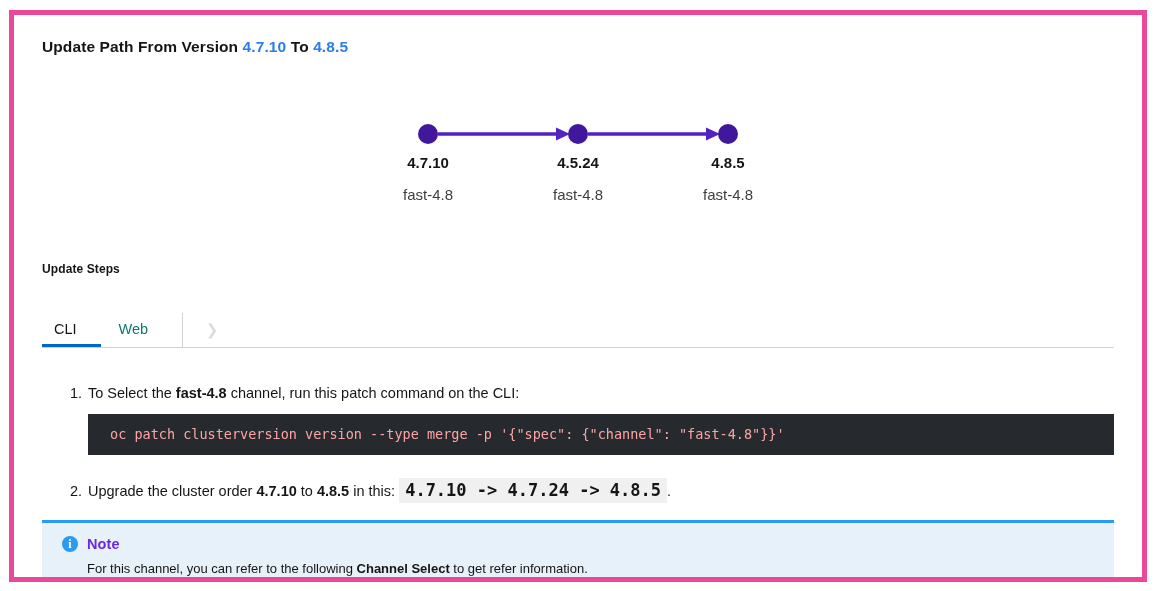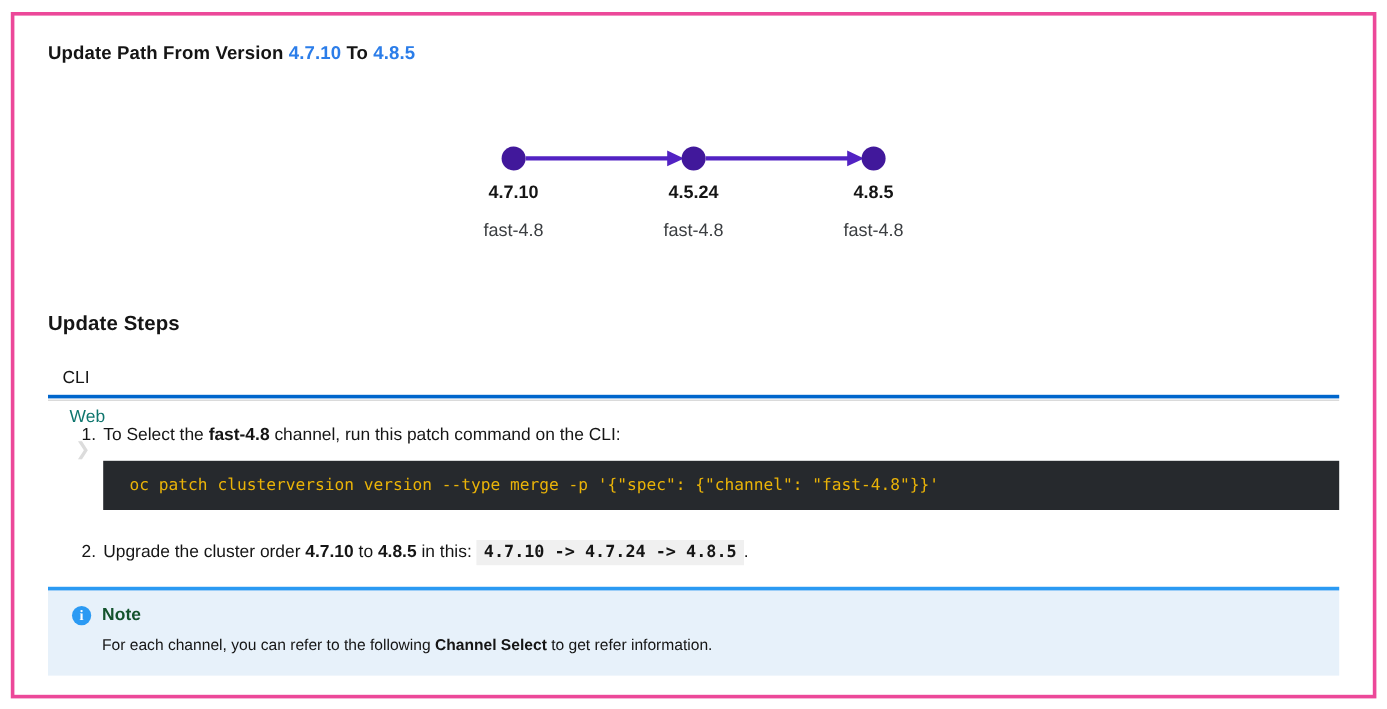--- a/index.html
+++ b/index.html
@@ -1,73 +1,73 @@
 <!DOCTYPE html>
 <html><head>
 <meta charset="utf-8">
 <style>
   * { box-sizing: border-box; margin: 0; padding: 0; }
   html, body { background: #ffffff; width: 1156px; height: 591px; font-family: "Liberation Sans", sans-serif; color: #151515; }
   .card {
     margin: 10px 9px; width: 1138px; height: 572px;
-    border: 3px solid #ec4899; background: #fff; padding: 23px 28px 0 28px;
+    border: 5px solid #ec4899; background: #fff; padding: 23px 28px 0 28px;
     overflow: hidden;
   }
   
   .title { font-size: 15.5px; font-weight: 700; letter-spacing: .1px; }
   .title .ver { color: #2b7de9; }
 
   
   .graph-wrap { position: relative; width: 320px; height: 92px; margin: 64px auto 0 auto; }
   .graph-wrap svg { display: block; overflow: visible; }
   .node-label { position: absolute; transform: translateX(-50%); white-space: nowrap; text-align: center; }
   .node-version { top: 34px; font-weight: 700; font-size: 15px; color: #151515; }
   .node-channel { top: 66px; font-size: 15px; color: #3c3f42; }
   .nl-0 { left: 10px; } .nl-1 { left: 160px; } .nl-2 { left: 310px; }
 
   
-  .steps-heading { margin-top: 50px; font-size: 17px; font-weight: 700; letter-spacing: .1px; }
+  .steps-heading { margin-top: 50px; font-size: 12px; font-weight: 700; letter-spacing: .1px; }
 
   
-  .tabs { margin-top: 19px; display: flex; align-items: stretch; border-bottom: 1px solid #d2d2d2; height: 35px; flex-direction: column; }
+  .tabs { margin-top: 37px; display: flex; align-items: stretch; border-bottom: 1px solid #d2d2d2; height: 35px; }
   .tab { padding: 8px 18px 6px 18px; font-size: 14.5px; cursor: pointer; border-bottom: 3px solid transparent; }
   .tab.active { color: #151515; border-bottom-color: #0066cc; padding-left: 12px; padding-right: 24px; }
   .tab.inactive { color: #0f766e; }
   .tabs-divider { width: 1px; background: #d2d2d2; margin-left: 16px; }
   .tab-scroll { width: 58px; display: flex; align-items: center; justify-content: center; color: #dcdcdc; font-size: 15px; }
 
   
-  .steps { margin-top: 20px; padding-left: 28px; }
+  .steps { margin-top: 36px; padding-left: 28px; }
   .step { font-size: 14.5px; line-height: 19px; }
   .step + .step { margin-top: 26px; }
   .step-num { display: inline-block; min-width: 14px; margin-right: 4px; }
   .code-block {
-    margin: 11px 0 0 18px; background: #26292d; color: #eab308;
+    margin: 11px 0 0 18px; background: #26292d; color: #fca5a5;
     font-family: "DejaVu Sans Mono", "Liberation Mono", monospace;
     font-size: 13.5px; padding: 11px 16px 11px 22px; white-space: pre;
   }
   .inline-code {
     font-family: "DejaVu Sans Mono", "Liberation Mono", monospace;
-    font-weight: 700; font-size: 14px; background: #f0f0f0; padding: 2px 6px 3px 6px;
+    font-weight: 700; font-size: 17px; background: #f0f0f0; padding: 2px 6px 3px 6px;
   }
   .bold { font-weight: 700; }
 
   
   .note {
     margin-top: 19px; background: #e7f1fa; border-top: 3px solid #2b9af3;
     padding: 13px 16px 18px 20px;
   }
   .note-head { display: flex; align-items: center; gap: 9px; }
   .info-icon {
     width: 16px; height: 16px; border-radius: 50%; background: #2b9af3; color: #fff;
     font-family: "Liberation Serif", serif; font-weight: 700; font-size: 12px;
     display: inline-flex; align-items: center; justify-content: center; line-height: 1;
     flex: 0 0 16px;
   }
-  .note-title { color: #14532d; font-size: 14.5px; font-weight: 700; letter-spacing: .1px; }
+  .note-title { color: #6d28d9; font-size: 14.5px; font-weight: 700; letter-spacing: .1px; }
   .note-body { margin: 9px 0 0 25px; font-size: 13px; color: #151515; }
 </style>
 </head>
 <body>
 
 <div class="card">
 
   <div class="title">
     <span>Update Path From Version </span><span class="ver">4.7.10</span><span> To </span><span class="ver">4.8.5</span>
   </div>
@@ -113,17 +113,17 @@
     </div>
 
   </div>
 
   <div class="note">
     <div class="note-head">
       <span class="info-icon">i</span>
       <span class="note-title">Note</span>
     </div>
     <div class="note-body">
-      <span>For each channel, you can refer to the following </span><span class="bold">Channel Select</span><span> to get refer information.</span>
+      <span>For this channel, you can refer to the following </span><span class="bold">Channel Select</span><span> to get refer information.</span>
     </div>
   </div>
 
 </div>
 
 </body></html>

